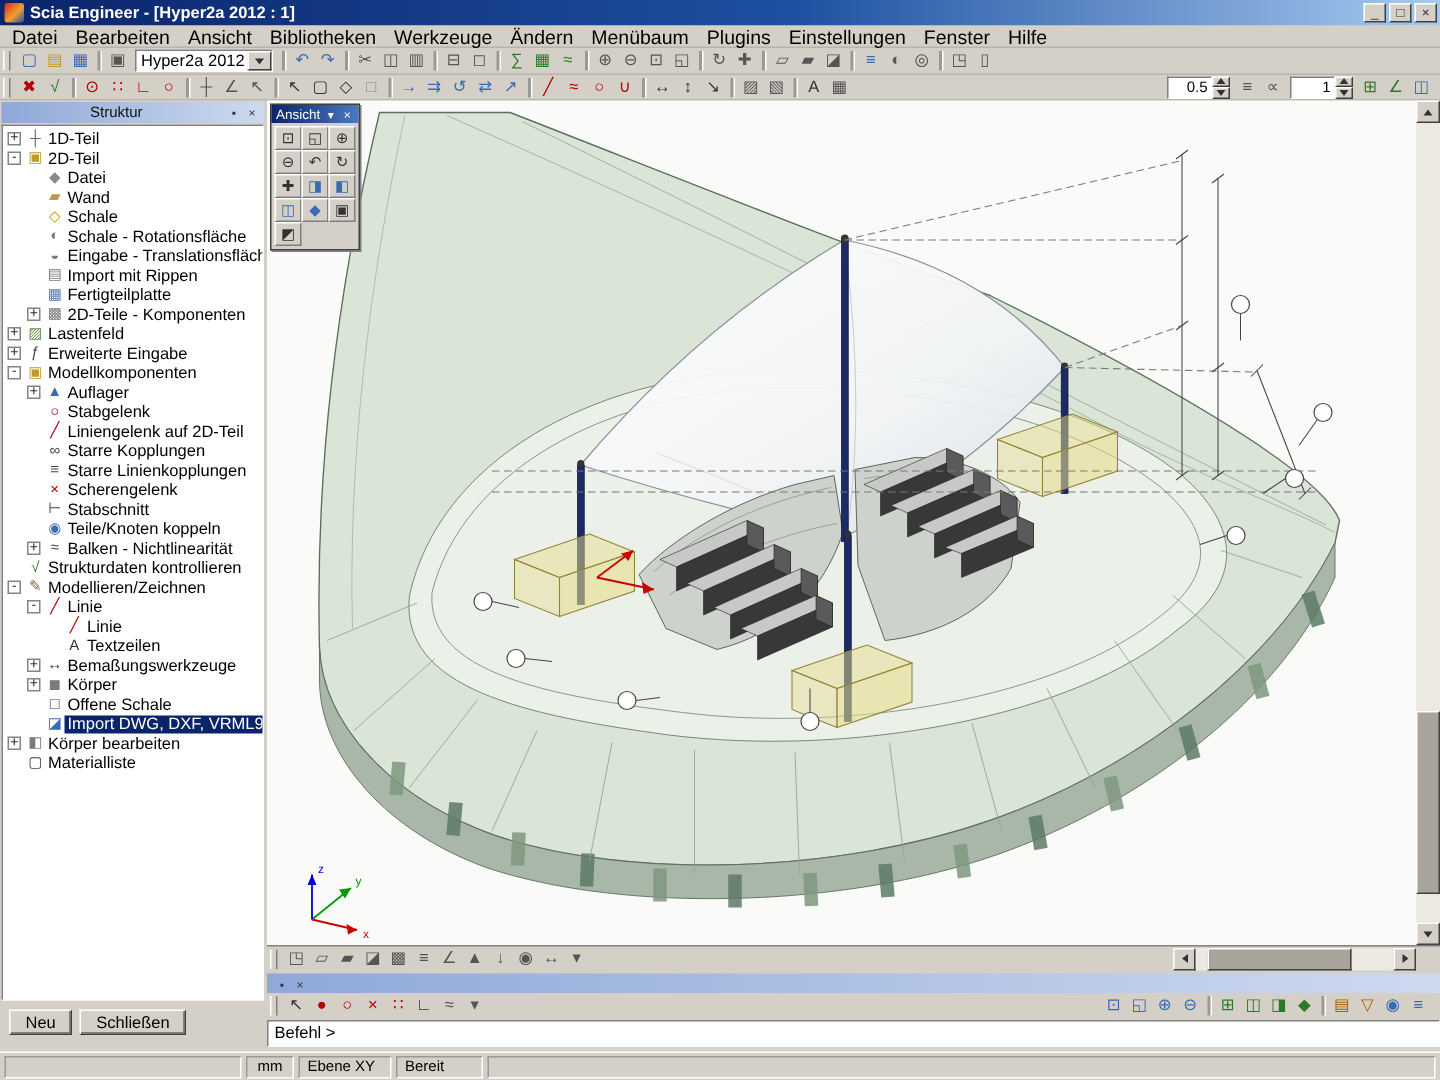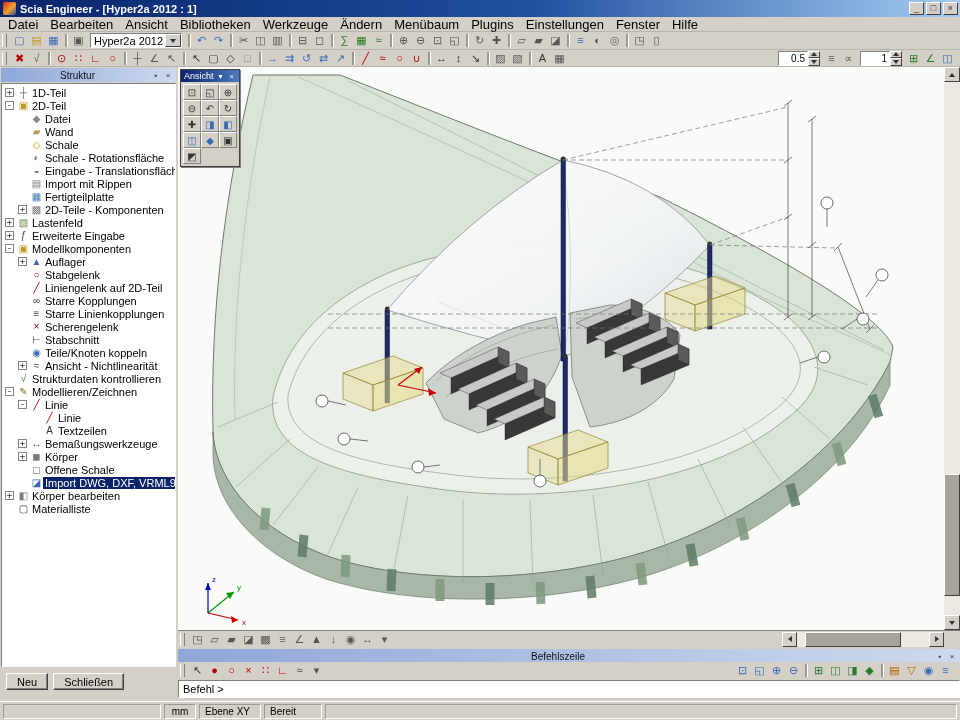--- a/index.html
+++ b/index.html
@@ -377,21 +377,21 @@
         <span class="tlabel">Stabschnitt</span>
       </div>
       <div class="tree-row" style="padding-left: 16px;">
         <span class="exp noexp">+</span>
         <span class="ticon" style="color: rgb(58, 106, 181);">◉</span>
         <span class="tlabel">Teile/Knoten koppeln</span>
       </div>
       <div class="tree-row" style="padding-left: 16px;">
         <span class="exp">+</span>
         <span class="ticon" style="color: rgb(68, 68, 68);">≈</span>
-        <span class="tlabel">Ansicht - Nichtlinearität</span>
+        <span class="tlabel">Balken - Nichtlinearität</span>
       </div>
       <div class="tree-row" style="padding-left: 3px;">
         <span class="exp noexp">+</span>
         <span class="ticon" style="color: rgb(42, 122, 42);">√</span>
         <span class="tlabel">Strukturdaten kontrollieren</span>
       </div>
       <div class="tree-row" style="padding-left: 3px;">
         <span class="exp">-</span>
         <span class="ticon" style="color: rgb(138, 106, 42);">✎</span>
         <span class="tlabel">Modellieren/Zeichnen</span>
@@ -693,21 +693,20 @@
       <div class="hthumb"></div>
     </div>
     <div class="sb-btn">
         <i class="tri-right"></i>
       </div>
   </div>
   <div class="sb-corner"></div>
 </div>
 
 <div id="cmd-header" class="panel-header">
-  <span class="ph-title">Befehlszeile</span>
   <span class="ph-icons">
       <span class="tb-btn">▪</span>
       <span class="tb-btn">×</span>
     </span>
 </div>
 
 <div id="cmd-toolbar">
   <span class="grip"></span>
   <span class="iconrun">
       <span class="tb-btn" style="color: rgb(51, 51, 51);">↖</span>

